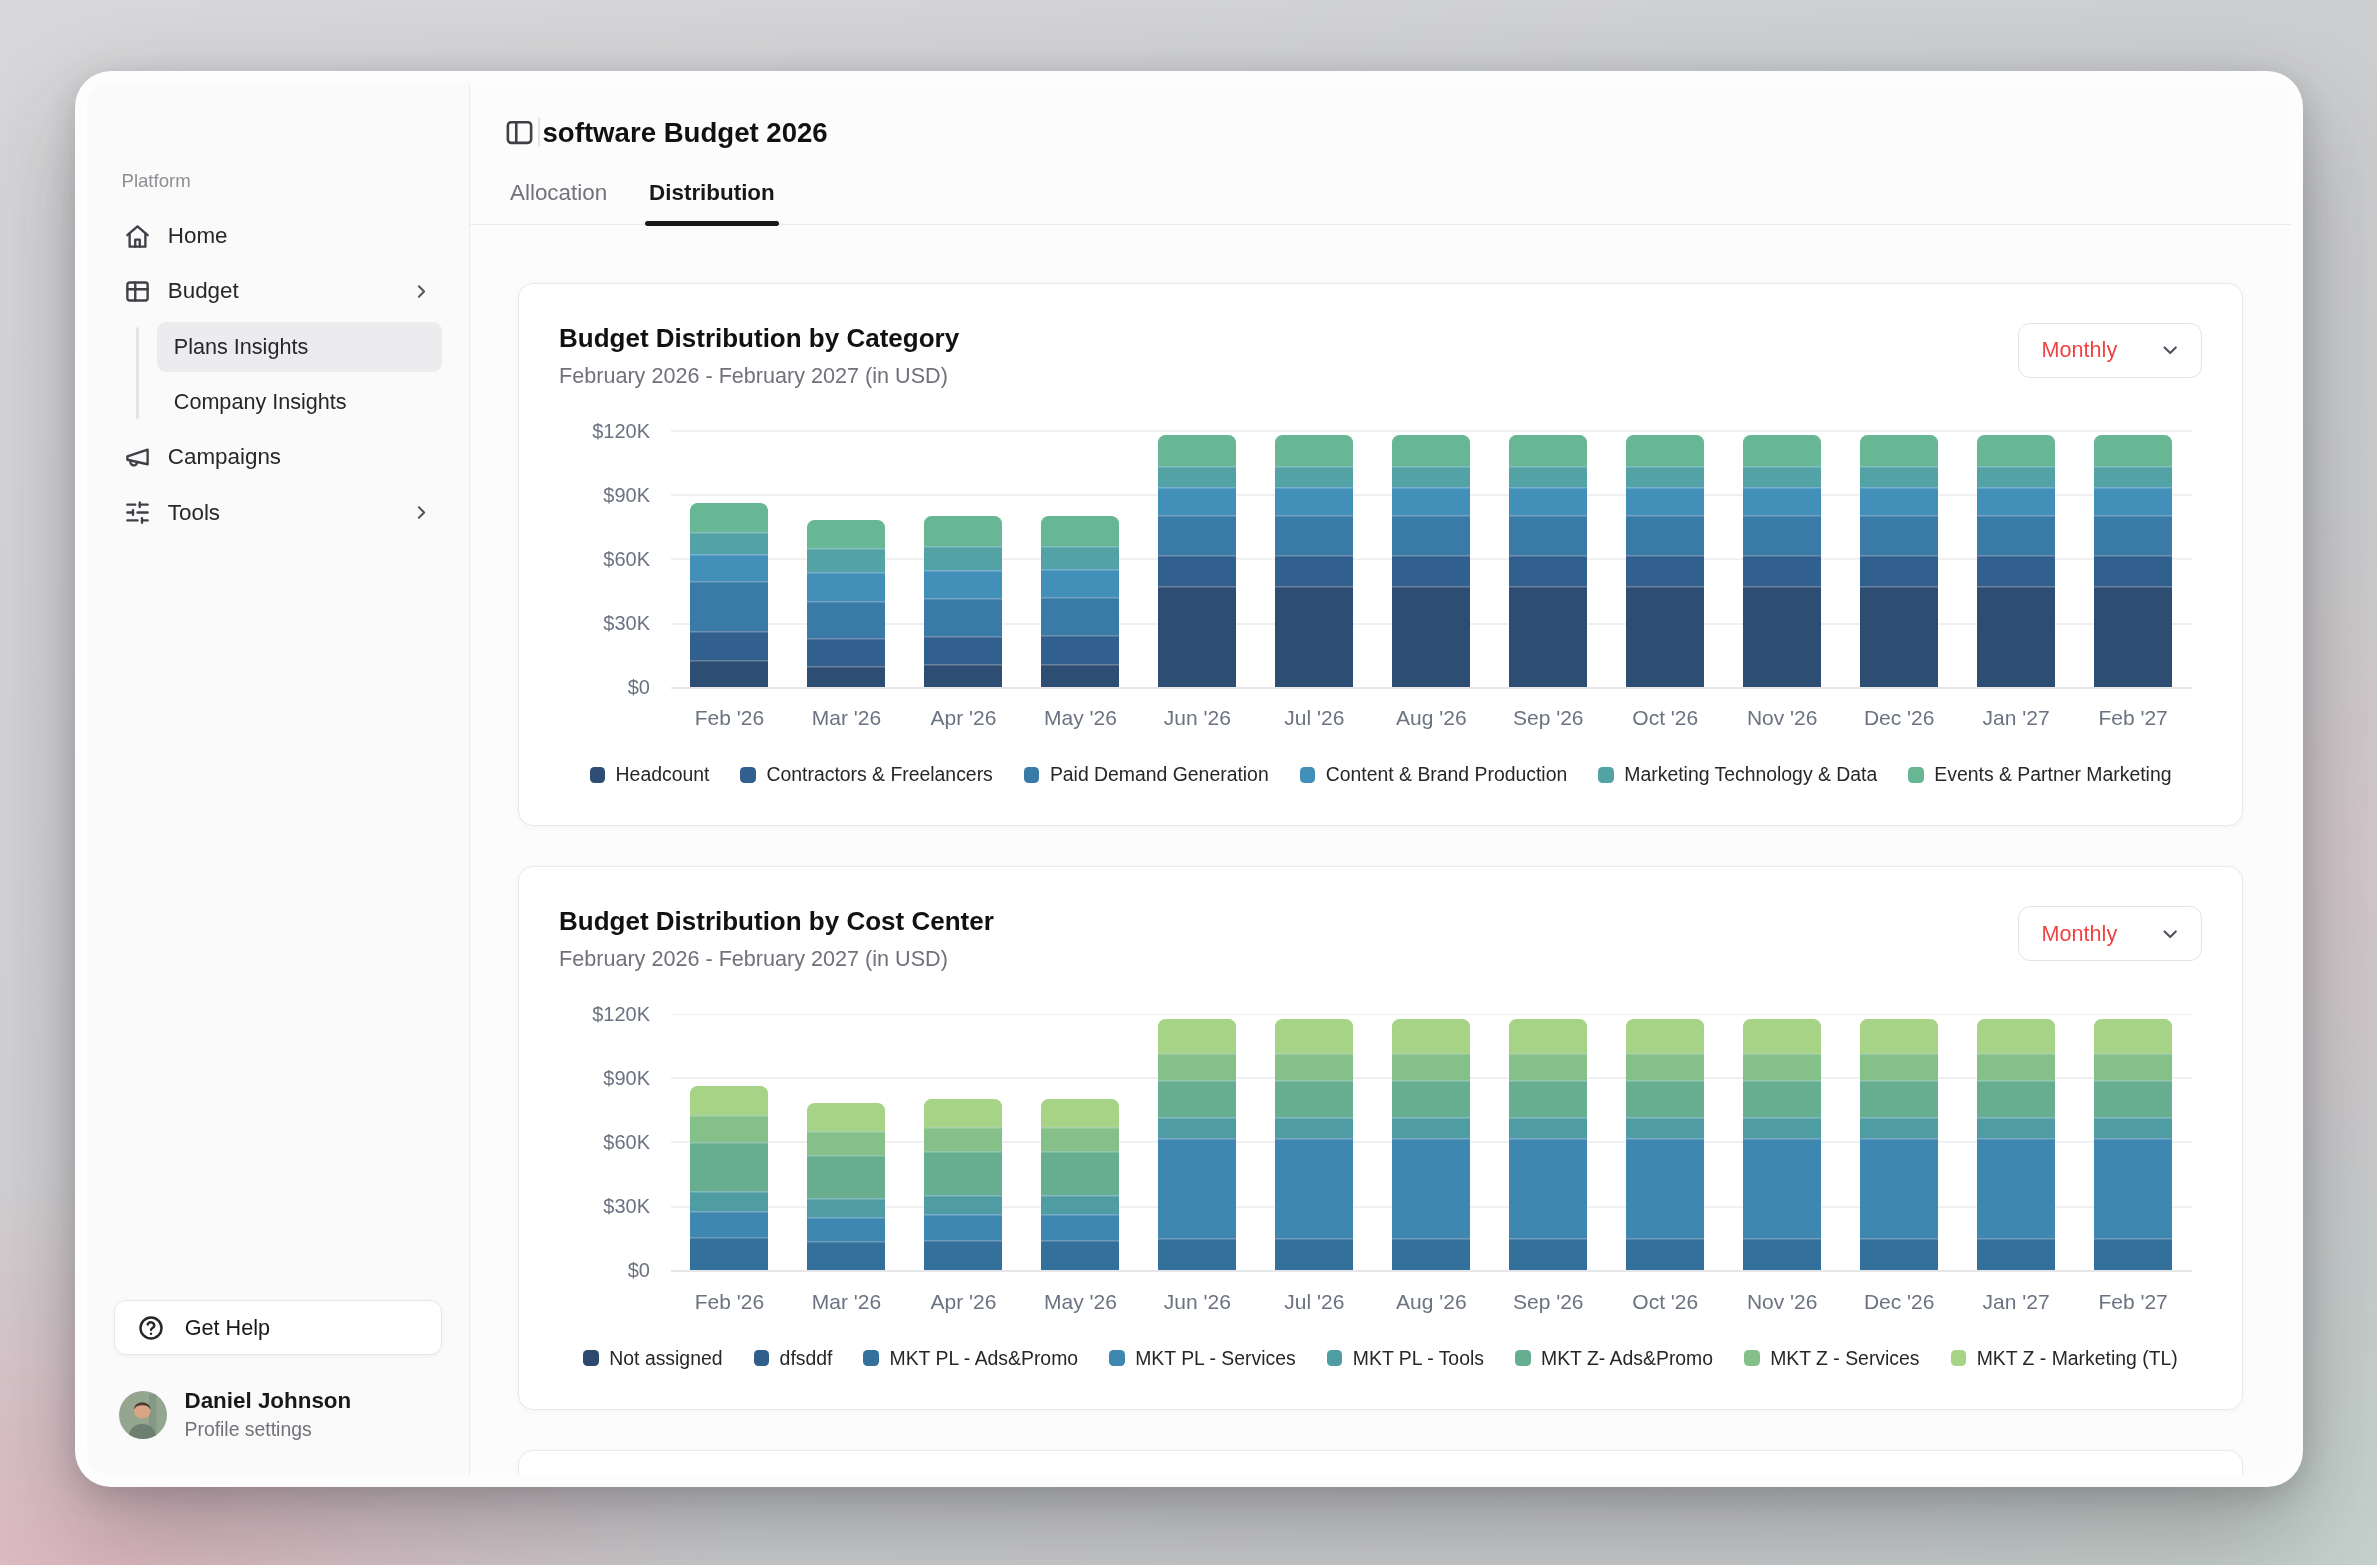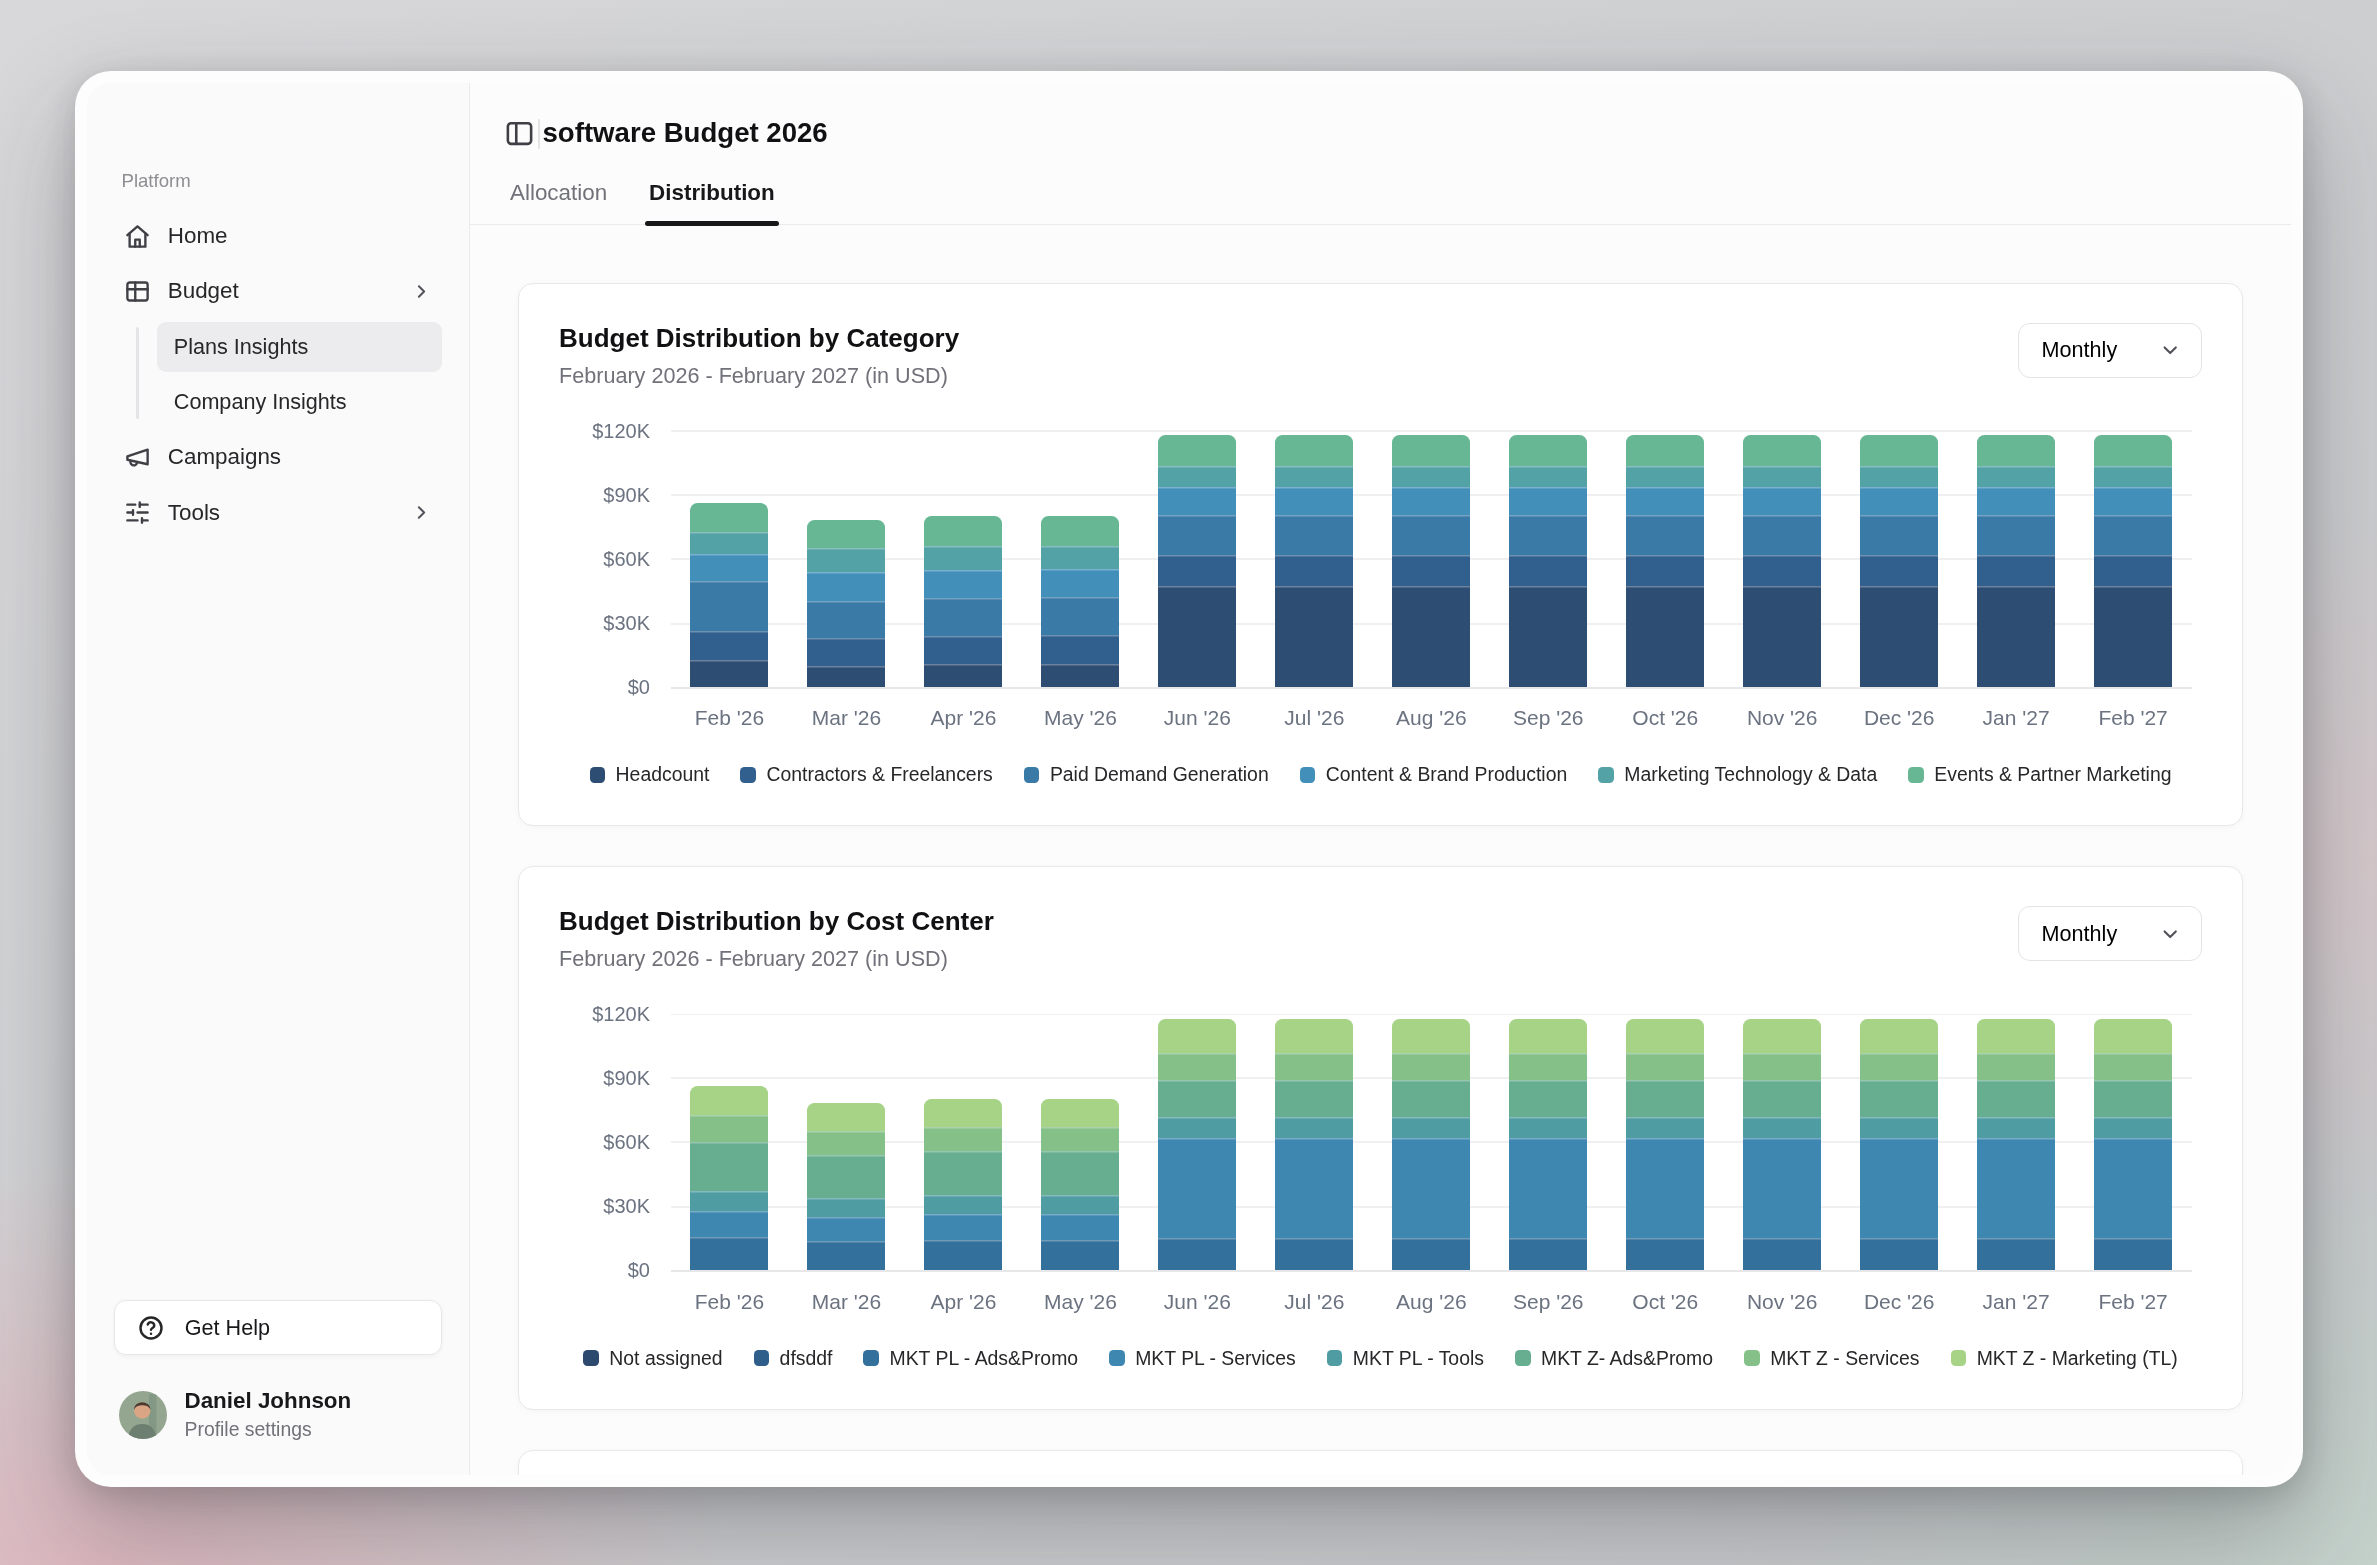--- a/index.html
+++ b/index.html
@@ -41,36 +41,36 @@
   .help-btn { display:flex; align-items:center; gap:19.4px; background:#ffffff; border:1.5px solid #e7e7e9; border-radius:12px; padding:12.7px 22.4px; box-shadow:0 1.5px 4.5px rgba(0,0,0,.04); cursor:pointer; }
   .help-btn .ico { width:28px; height:28px; display:flex; }
   .help-label { font-size:21.6px; font-weight:500; color:#18181b; }
   .user-row { display:flex; align-items:center; gap:18px; margin-top:33px; padding:0 4.5px; cursor:pointer; }
   .avatar { width:48px; height:48px; border-radius:50%; overflow:hidden; flex:0 0 auto; }
   .user-name { font-size:22.4px; font-weight:600; color:#18181b; }
   .user-sub { font-size:19.4px; color:#71717a; margin-top:3.7px; }
   
   .main { flex:1; display:flex; flex-direction:column; background:#fcfcfc; border-left:1.5px solid #ebebed; overflow:hidden; }
   .main-header { padding:34px 34px 0 34px; border-bottom:1.5px solid #ebebed; }
-  .title-row { display:flex; align-items:flex-end; gap:3px; }
+  .title-row { display:flex; align-items:flex-start; gap:3px; }
   .panel-toggle { width:31px; height:31px; display:flex; cursor:pointer; }
   .title-divider { width:1.5px; height:30px; background:#e4e4e7; border-radius:0.7px; }
   .page-title { font-size:27.6px; font-weight:700; color:#111113; }
   .tabs { display:flex; gap:42px; margin-top:31px; padding-left:6px; }
   .tab { font-size:22.4px; color:#71717a; padding-bottom:18px; position:relative; cursor:pointer; }
   .tab.active { color:#18181b; font-weight:600; }
   .tab.active::after { content:""; position:absolute; left:-4.5px; right:-4.5px; bottom:-1.5px; height:4.5px; background:#18181b; border-radius:3px; }
   .content { flex:1; overflow:hidden; padding:58px 48px 0 48px; display:flex; flex-direction:column; gap:40px; }
   .card { background:#ffffff; border:1.5px solid #e8e8ea; border-radius:15px; padding:39px 40px; box-shadow:0 1.5px 7.5px rgba(20,20,25,.03); flex:0 0 auto; }
   .card.partial { height:82px; border-radius:15px 15px 0 0; padding:0; }
   .card-head { display:flex; align-items:flex-start; justify-content:space-between; }
   .card-title { font-size:26px; font-weight:700; color:#111113; }
   .card-sub { font-size:21.6px; color:#71717a; margin-top:9px; }
   .select { display:flex; align-items:center; gap:42px; border:1.5px solid #e4e4e7; border-radius:12px; background:#fff; padding:13.4px 19.4px 13.4px 22.4px; cursor:pointer; }
-  .select-label { font-size:21.6px; color:#000000; }
+  .select-label { font-size:21.6px; color:#ef4444; }
   .select .ico { width:22.4px; height:22.4px; display:flex; }
   
   .chart-wrap { display:flex; margin-top:42px; }
   .y-col { width:112px; position:relative; flex:0 0 auto; }
   .plot { flex:1; position:relative; height:256px; margin-right:10.4px; }
   .gridline { position:absolute; left:0; right:0; height:1.5px; background:#f0f0f2; }
   .gridline.zero { background:#e7e7ea; }
   .y-tick { position:absolute; right:21px; transform:translateY(-50%); font-size:20px; color:#6b7280; }
   .bars { position:absolute; left:0; right:0; top:0; bottom:0; display:flex; }
   .bar-cell { flex:1; display:flex; align-items:flex-end; justify-content:center; }

